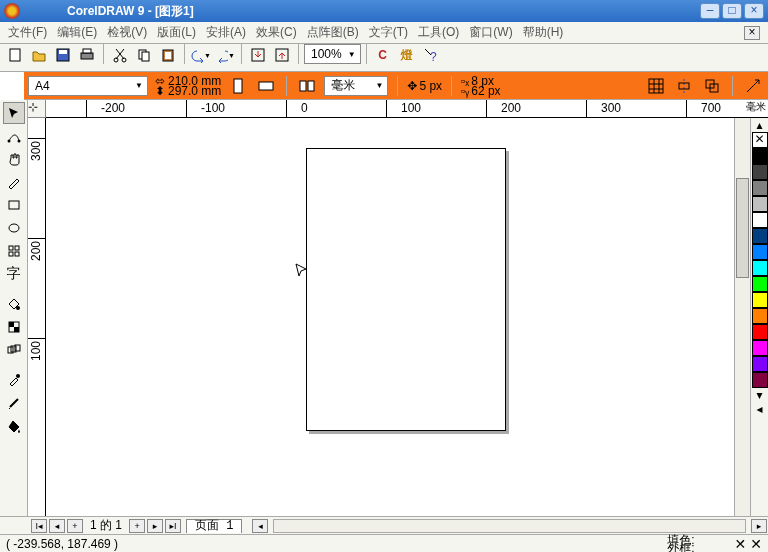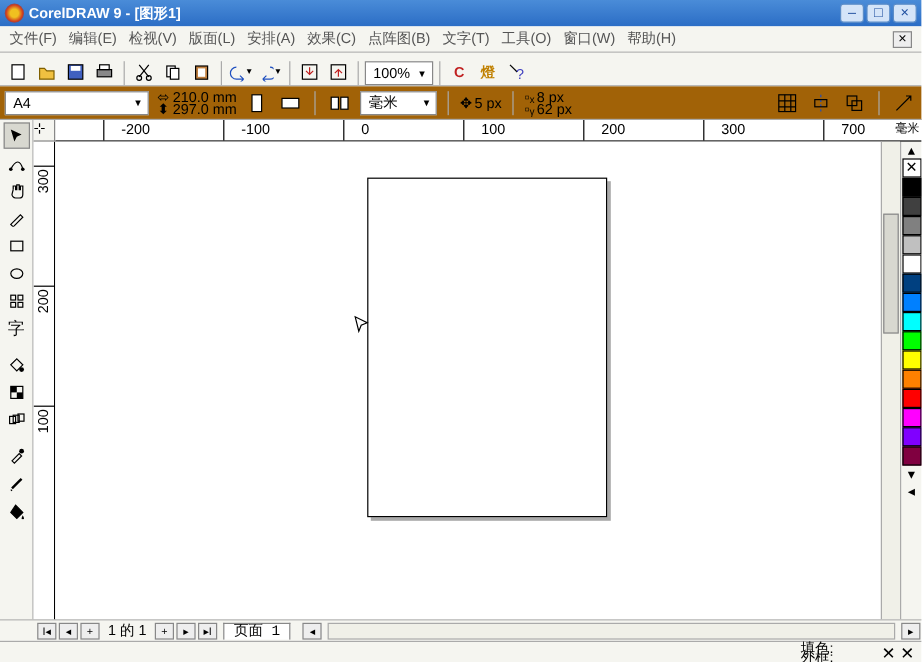--- a/index.html
+++ b/index.html
@@ -1,31 +1,31 @@
 <!DOCTYPE html>
 <html><head>
 <meta charset="utf-8">
 <style>
 * { margin: 0; padding: 0; box-sizing: border-box; font-family: "SimSun", Arial, sans-serif; font-size: 12px; }
 body { background: #fff; overflow: hidden; }
 .titlebar { height: 22px; background: linear-gradient(#4a8cd8, #2b6dc5); display: flex; align-items: center; padding: 0 4px; color: #fff; }
 .titlebar .logo { width: 16px; height: 16px; background: radial-gradient(#f0c020 30%, #d04020 60%, #2050a0 90%); border-radius: 50%; margin-right: 4px; }
-.titlebar .title { flex: 1; font-weight: bold; }
+.titlebar .title { flex: 1; font-weight: bold; margin-left: 43px; }
 .winbtns { display: flex; gap: 2px; }
 .winbtn { width: 20px; height: 16px; background: #d4e4f8; border: 1px solid #5a8cc8; border-radius: 3px; text-align: center; line-height: 12px; color: #2050a0; cursor: pointer; }
 .menubar { height: 22px; background: #f5f5f0; border-bottom: 1px solid #aaa; display: flex; align-items: center; padding: 0 8px; gap: 10px; }
 .menubar > span { color: #555; cursor: pointer; }
 .menubar .doc-close { margin-left: auto; width: 16px; height: 14px; border: 1px solid #888; text-align: center; line-height: 10px; cursor: pointer; background: #eee; }
-.toolbar { height: 28px; background: #f5f5f0; border-bottom: 1px solid #aaa; display: flex; align-items: flex-end; padding: 0 4px; gap: 2px; }
+.toolbar { height: 28px; background: #f5f5f0; border-bottom: 1px solid #aaa; display: flex; align-items: flex-start; padding: 0 4px; gap: 2px; }
 .tbtn { width: 22px; height: 22px; display: flex; align-items: center; justify-content: center; cursor: pointer; border: 1px solid transparent; }
 .sep { width: 1px; height: 20px; background: #aaa; margin: 0 3px; }
 .drop { display: flex; align-items: center; height: 20px; border: 1px solid #888; background: #fff; padding: 0 2px; }
 .drop span { padding: 0 4px; }
 .drop .arrow { font-size: 8px; color: #000; padding: 0 2px; }
-.propbar { height: 28px; background: #a16207; border-bottom: 1px solid #aaa; display: flex; align-items: center; padding: 0 4px; gap: 6px; }
+.propbar { height: 28px; background: #f97316; border-bottom: 1px solid #aaa; display: flex; align-items: center; padding: 0 4px; gap: 6px; margin-left: 24px; }
 .dimbox { display: flex; flex-direction: column; font-size: 10px; line-height: 10px; }
 .dimrow { display: flex; align-items: center; gap: 2px; }
 .smallicon { width: 12px; height: 10px; display: inline-flex; align-items: center; justify-content: center; }
 .workspace { display: flex; height: calc(552px - 22px - 22px - 28px - 28px - 18px - 18px); }
 .toolbox { width: 28px; background: #f5f5f0; border-right: 1px solid #aaa; display: flex; flex-direction: column; align-items: center; padding-top: 2px; gap: 1px; }
 .tool { width: 22px; height: 22px; display: flex; align-items: center; justify-content: center; cursor: pointer; }
 .tool.active { background: #d8d8d0; border: 1px solid #888; }
 .canvasarea { flex: 1; display: flex; flex-direction: column; position: relative; }
 .ruler-h { height: 18px; background: #fff; border-bottom: 1px solid #000; display: flex; position: relative; margin-left: 18px; overflow: hidden; font-size: 9px; }
 .ruler-corner { position: absolute; left: 0; top: 0; width: 18px; height: 18px; background: #f5f5f0; border-right: 1px solid #888; border-bottom: 1px solid #888; z-index: 2; }
@@ -419,20 +419,21 @@
   <div class="pgbtn">+</div>
   <div class="pgbtn">▸</div>
   <div class="pgbtn">▸Ι</div>
   <div class="pagetab">页面  1</div>
   <div class="pgbtn" style="margin-left:10px">◂</div>
   <div class="hscroll-track"></div>
   <div class="pgbtn">▸</div>
 </div>
 
 <div class="statusbar">
+  <div class="coords">( -239.568, 187.469 )</div>
   <div class="fill-outline">
     <span>填色:</span>
     <span>外框:</span>
   </div>
   <div class="snapicons">
     <span class="xicon">✕</span>
     <span class="xicon">✕</span>
   </div>
 </div>
 

